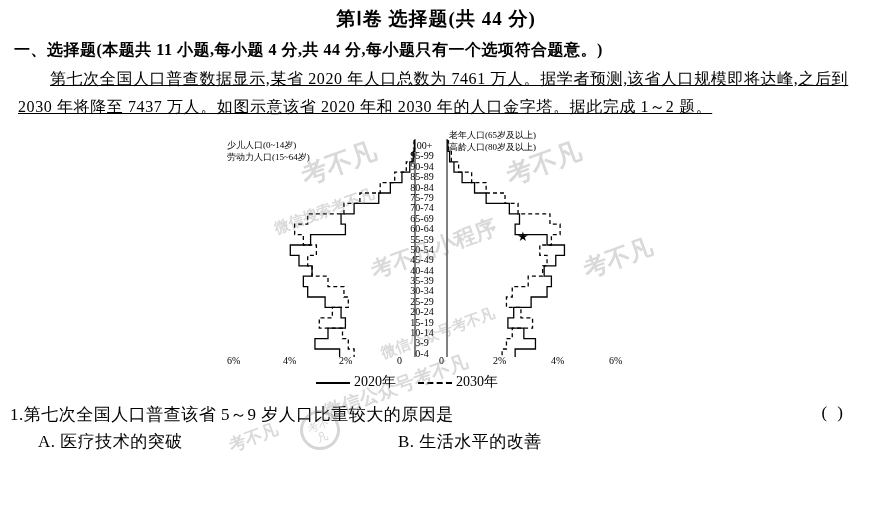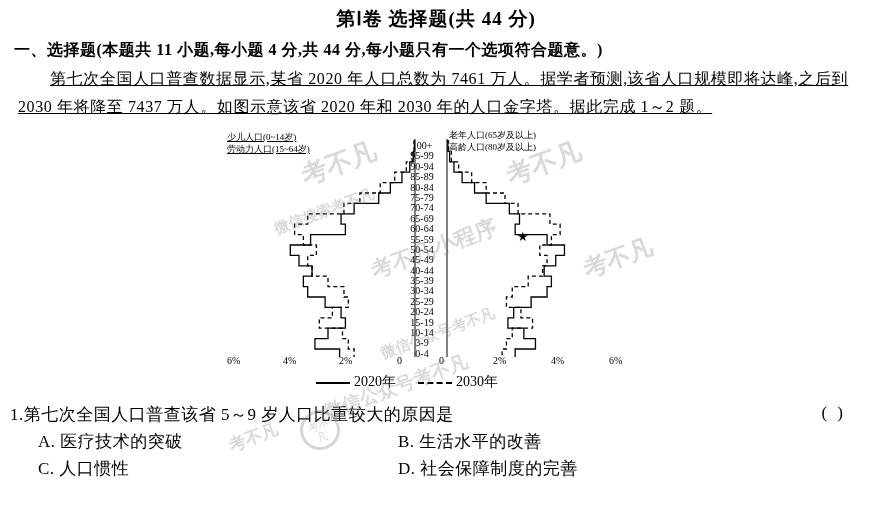--- a/index.html
+++ b/index.html
@@ -41,21 +41,21 @@
     width:430px;
     height:270px;
     margin:6px auto 0 auto;
   }
   .legend-box{
     position:absolute;
     font-size:9px;
     line-height:12px;
     white-space:nowrap;
   }
-  .legend-left{left:6px;top:4px;text-decoration:underline;}
+  .legend-left{left:6px;top:12px;}
   .legend-right{left:228px;top:2px;}
 
   .axis-labels{
     position:absolute;
     left:181px;
     top:14px;
     width:40px;
     text-align:center;
     font-size:10px;
     line-height:10.4px;
@@ -223,24 +223,20 @@
   <div class="q">
     <span>1.</span><span>第七次全国人口普查该省 5～9 岁人口比重较大的原因是</span>
     <span class="brackets">(    )</span>
   </div>
 
   <div class="opts">
     <div class="row">
       <div class="c1">A. 医疗技术的突破</div>
       <div class="c2">B. 生活水平的改善</div>
     </div>
-    <div class="row">
-      <div class="c1">C. 人口惯性</div>
-      <div class="c2">D. 社会保障制度的完善</div>
-    </div>
   </div>
 
   <div class="wm wm1">考不凡</div>
   <div class="wm wm2">考不凡</div>
   <div class="wm wm3">微信搜索考不凡</div>
   <div class="wm wm4">考不凡小程序</div>
   <div class="wm wm5">考不凡</div>
   <div class="wm wm6">微信公众号考不凡</div>
   <div class="wm wm7">微信公众号考不凡</div>
   <div class="wm wm8">考不凡</div>

